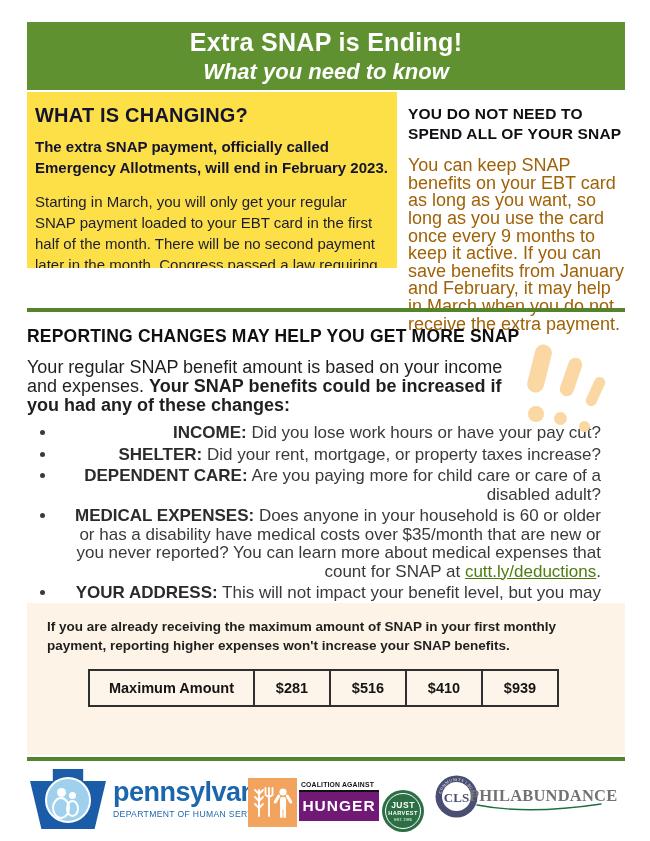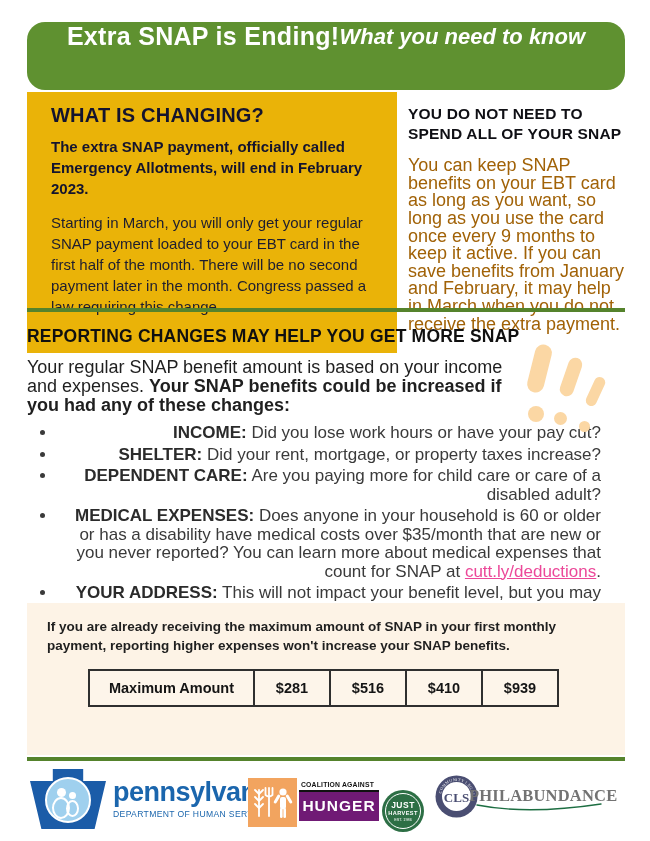--- a/index.html
+++ b/index.html
@@ -9,29 +9,29 @@
     background:#ffffff;
     font-family:"Liberation Sans", sans-serif;
     color:#222;
     overflow:hidden;
   }
 
   
   .banner {
     position:absolute; left:27px; top:22px; width:598px; height:68px;
     background:#5f9130; color:#fff; text-align:center;
-    display:flex; flex-direction:row; justify-content:center;border-radius:18px;
+    display:flex; flex-direction:column; justify-content:center;
   }
   .banner .t1 { font-size:25px; font-weight:bold; letter-spacing:.3px; }
   .banner .t2 { font-size:22px; font-style:italic; font-weight:600; margin-top:2px; }
 
   
   .bluebox {
-    position:absolute; left:27px; top:92px; width:370px; height:261px;
-    background:#eab308; padding:10px 24px 0; overflow:hidden;
+    position:absolute; left:27px; top:92px; width:370px; height:176px;
+    background:#fde047; padding:10px 8px 0; overflow:hidden;
   }
   .bluebox h2 { font-size:20px; color:#14142e; margin:2px 0 9px; letter-spacing:.2px; }
   .bluebox .lead { font-weight:bold; font-size:15px; line-height:21px; color:#14142e; margin:0 0 13px; }
   .bluebox .bodytxt { font-size:15px; line-height:21px; color:#1d1d30; }
 
   .rightcol { position:absolute; left:408px; top:104px; width:217px; }
   .rightcol h3 { font-size:15.5px; line-height:1.3; color:#0f0f14; margin:0 0 13px; letter-spacing:.2px; }
   .rightcol p { font-size:18px; line-height:17.6px; color:#a16207; }
 
   .hrule { position:absolute; left:27px; width:598px; height:4px; background:#55832c; }
@@ -39,21 +39,21 @@
   .rule2 { top:757px; }
 
   
   .reporting { position:absolute; left:27px; top:326px; width:598px; }
   .reporting h2 { font-size:17.5px; color:#101010; margin:0 0 11px; letter-spacing:.2px; }
   .intro { font-size:18px; line-height:19px; width:508px; color:#1f1f1f; }
   .intro .b { font-weight:bold; }
   .bullets { margin:9px 0 0 14px; padding-left:16px; width:560px; font-size:17px; line-height:18.5px; color:#3a3a3a;text-align:right; }
   .bullets li { margin-bottom:3px; }
   .bullets .lbl { font-weight:bold; color:#2b2b2b; }
-  .bullets .lnk { text-decoration:underline; color:#ec4899; cursor:pointer; }
+  .bullets .lnk { text-decoration:underline; color:#4d7c0f; cursor:pointer; }
 
   
   .bangs { position:absolute; left:528px; top:342px; width:96px; height:96px; }
   .bangs .bar, .bangs .dot { position:absolute; background:#fbd7a4; }
   .bangs .bar { border-radius:12px; }
   .bangs .dot { border-radius:50%; }
   .b1 { left:3px;  top:2px;  width:17px; height:49px; transform:rotate(14deg); }
   .d1 { left:0;    top:64px; width:16px; height:16px; }
   .b2 { left:36px; top:15px; width:14px; height:40px; transform:rotate(19deg); }
   .d2 { left:26px; top:70px; width:13px; height:13px; }

